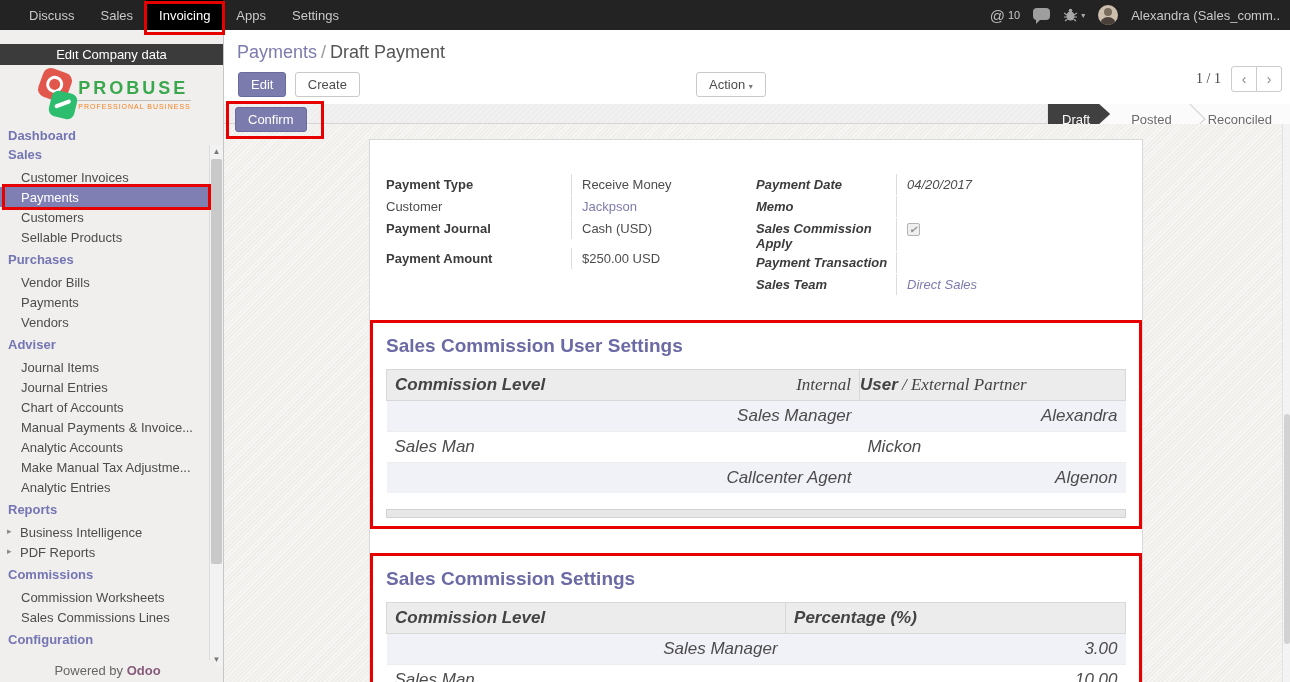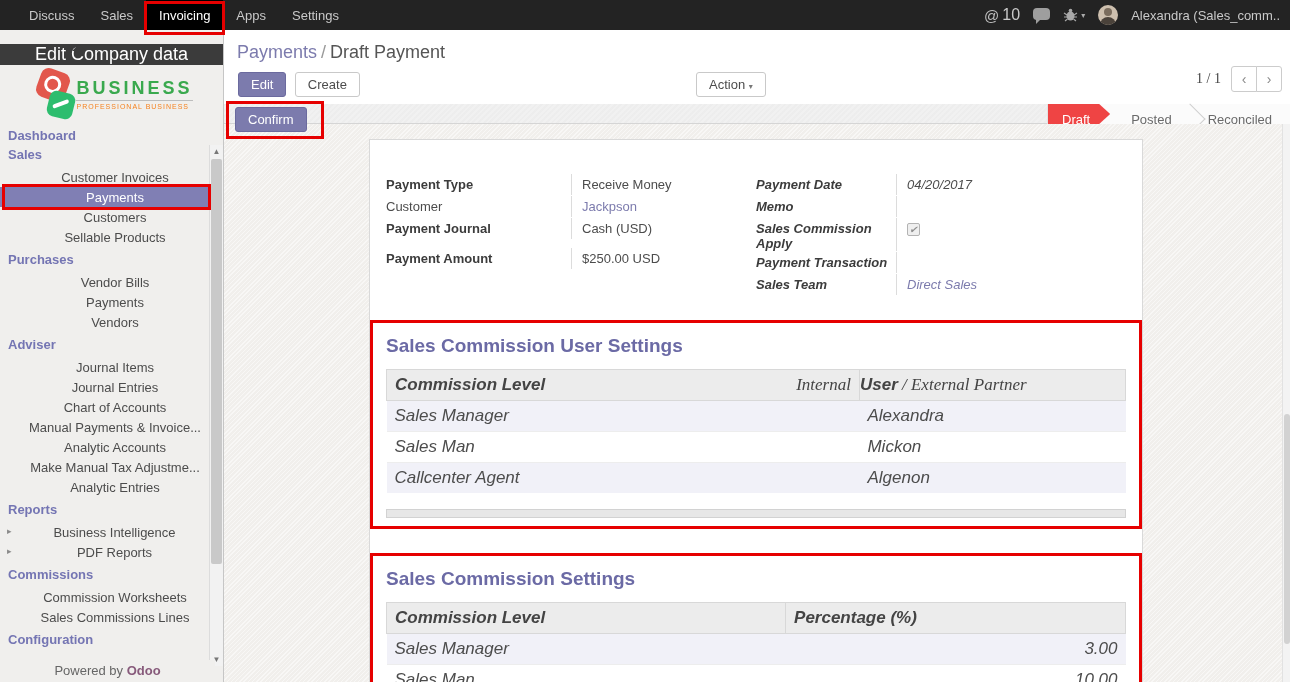--- a/index.html
+++ b/index.html
@@ -7,50 +7,50 @@
 
   
   .topbar { position:relative; height:30px; background:#232323; display:flex; align-items:stretch; color:#c9c9c9; font-size:13px; z-index:40; }
   .nav-left { display:flex; align-items:stretch; padding-left:16px; }
   .nav-item { display:flex; align-items:center; padding:0 13px; cursor:pointer; }
   .nav-item.active { background:#000; color:#fff; position:relative; }
   .nav-item.active::after { content:""; position:absolute; left:-2px; right:-2px; top:1px; bottom:-5px; border:3px solid #e60000; pointer-events:none; z-index:60; }
   .nav-right { margin-left:auto; display:flex; align-items:center; gap:13px; padding-right:10px; }
   .at-group { display:flex; align-items:center; gap:3px; }
   .at-sign { font-size:15px; color:#bdbdbd; }
-  .at-count { font-size:16px; }
+  .at-count { font-size:11px; }
   .chat-icon { position:relative; width:17px; height:12px; background:#9e9e9e; border-radius:4px; margin-top:-2px; }
   .chat-icon::after { content:""; position:absolute; left:3px; bottom:-4px; border:4px solid transparent; border-top-color:#9e9e9e; border-left-color:#9e9e9e; }
   .bug-group { display:flex; align-items:center; gap:3px; }
   .caret-down { font-size:8px; color:#aaa; }
   .avatar { width:20px; height:20px; border-radius:50%; background:#cdbfae; overflow:hidden; position:relative; }
   .avatar::before { content:""; position:absolute; top:3px; left:6px; width:8px; height:8px; border-radius:50%; background:#7a6c5d; }
   .avatar::after { content:""; position:absolute; top:12px; left:2px; width:16px; height:10px; border-radius:8px 8px 0 0; background:#4a423a; }
   .user-name { font-size:13px; color:#c9c9c9; white-space:nowrap; }
 
   
   .layout { display:flex; height:652px; }
 
   
   .sidebar { position:relative; width:224px; background:#f0efed; border-right:1px solid #c6c6c6; font-size:13px; flex:none; }
-  .sb-tooltip { position:relative; margin-top:14px; height:21px; background:#3b3b3b; color:#fff; text-align:center; line-height:21px; font-size:18px; }
+  .sb-tooltip { position:relative; margin-top:14px; height:21px; background:#3b3b3b; color:#fff; text-align:center; line-height:21px; font-size:13px; }
   .sb-tooltip::before { content:""; position:absolute; top:-7px; left:72px; border:7px solid transparent; border-bottom-color:#3b3b3b; }
   .sb-logo { height:56px; display:flex; align-items:center; justify-content:center; gap:6px; padding-top:2px; }
   .logo-icons { position:relative; width:40px; height:52px; flex:none; }
   .logo-hex-red { position:absolute; top:2px; left:8px; width:30px; height:30px; background:#e2574c; border-radius:8px; transform:rotate(20deg); }
   .logo-hex-red::after { content:""; position:absolute; top:6px; left:6px; width:11px; height:11px; border:3px solid #fff; border-radius:50%; }
   .logo-hex-red::before { content:""; position:absolute; top:19px; left:18px; width:7px; height:3px; background:#fff; transform:rotate(45deg); }
   .logo-hex-green { position:absolute; top:24px; left:18px; width:26px; height:26px; background:#2dbd6e; border-radius:7px; transform:rotate(14deg); }
   .logo-hex-green::after { content:""; position:absolute; top:10px; left:4px; width:17px; height:4px; background:#fff; transform:rotate(-35deg); border-radius:2px; }
   .logo-text { display:flex; flex-direction:column; line-height:1; }
   .logo-title { color:#3aa94e; font-weight:bold; font-size:18px; letter-spacing:3px; }
   .logo-sub { color:#f5821f; font-size:7px; letter-spacing:1px; margin-top:3px; border-top:1px solid #bdbdbd; padding-top:2px; }
   .sb-menu { padding:2px 14px 0 0; }
   .sb-heading { color:#7475b3; font-weight:bold; padding:5px 0 3px 8px; height:25px; }
-  .sb-item { color:#4c4c4c; padding:3px 0 3px 21px; height:20px; cursor:pointer; position:relative; white-space:nowrap;text-align:center; }
+  .sb-item { color:#4c4c4c; padding:3px 0 3px 21px; height:20px; cursor:pointer; position:relative; white-space:nowrap; }
   .sb-item.expandable { padding-left:20px; }
   .exp-caret { position:absolute; left:7px; top:4px; font-size:9px; color:#8a8a8a; }
   .sb-item.active { background:#807fb4; color:#fff; }
   .sb-item.active::after { content:""; position:absolute; left:2px; right:-2px; top:-3px; bottom:-3px; border:3px solid #e60000; pointer-events:none; z-index:60; }
   .sb-footer { position:absolute; bottom:1px; left:0; right:8px; text-align:center; font-size:13px; color:#666; background:#f0efed; padding:3px 0; }
   .sb-footer b { color:#875a7b; }
   .sb-scroll { position:absolute; top:115px; bottom:16px; right:0; width:14px; background:#f2f2f2; border-left:1px solid #dcdcdc; }
   .sb-scroll .arr { position:absolute; left:0; right:0; text-align:center; font-size:8px; color:#777; height:13px; line-height:13px; cursor:pointer; }
   .sb-scroll .arr.up { top:0; }
   .sb-scroll .arr.down { bottom:0; }
@@ -71,21 +71,21 @@
   .pager-btns { display:flex; }
   .pager-btn { width:26px; height:26px; background:#fff; border:1px solid #ccc; color:#888; font-size:14px; text-align:center; line-height:24px; cursor:pointer; }
   .pager-btn.prev { border-radius:3px 0 0 3px; }
   .pager-btn.next { border-radius:0 3px 3px 0; margin-left:-1px; }
 
   .statusbar { position:relative; height:20px; background:#f1f1f1; border-bottom:1px solid #d5d5d5;
     background-image:repeating-linear-gradient(135deg, rgba(0,0,0,.015) 0 2px, transparent 2px 4px); }
   .confirm-anno { position:absolute; left:2px; top:-3px; border:3px solid #e60000; padding:3px 14px 4px 6px; z-index:30; }
   .states { position:absolute; right:0; top:0; bottom:-1px; display:flex; align-items:stretch; background:#fbfbfb; border-left:1px solid #e3e3e3; font-size:13px; color:#6a6a6a; }
   .state { line-height:31px; padding:0 18px; cursor:pointer; }
-  .state.active { background:#ef4444; color:#fff; padding:0 20px 0 14px; margin-right:3px;
+  .state.active { background:#404040; color:#fff; padding:0 20px 0 14px; margin-right:3px;
     clip-path:polygon(0 0, calc(100% - 11px) 0, 100% 50%, calc(100% - 11px) 100%, 0 100%); }
   .chev { width:22px; height:22px; border-top:1px solid #cfcfcf; border-right:1px solid #cfcfcf; transform:rotate(45deg); margin:4px -11px 0 -11px; flex:none; }
 
   .main-area { position:relative; flex:1; overflow:hidden; background-color:#f1efec;
     background-image:repeating-linear-gradient(135deg, rgba(255,255,255,.5) 0 1px, transparent 1px 3px); }
   .sheet { position:absolute; left:145px; top:15px; width:774px; bottom:-4px; background:#fff; border:1px solid #d9d9d9; border-bottom:none; padding:0 16px; }
 
   
   .form { display:flex; margin-top:34px; }
   .fcol-left { width:360px; margin-right:10px; flex:none; }
@@ -100,21 +100,21 @@
   .checkbox { display:inline-block; width:13px; height:13px; border:1px solid #b3b3b3; background:#efefef; border-radius:2px; font-size:10px; line-height:12px; text-align:center; color:#8f8f8f; margin-top:2px; }
 
   
   .red-section { border:3px solid #e60000; margin:0 -16px; padding:10px 13px 8px; }
   .sec1 { margin-top:24px; }
   .sec2 { margin-top:24px; padding-bottom:14px; }
   .sec-title { color:#6b6aa5; font-size:19px; font-weight:bold; margin:2px 0 12px; }
   table.olist { width:100%; border-collapse:collapse; font-size:17px; color:#4c4c4c;font-style:italic; }
   table.olist th { background:#ececec; border:1px solid #d8d8d8; text-align:left; font-weight:bold; color:#444; padding:5px 8px; height:25px; }
   table.olist td { padding:5px 8px; height:25px; border-top:1px solid #ededed; }
-  table.olist tr.stripe td { background:#f1f1f8; }
+  table.olist tr.stripe td { background:#f1f1f8;text-align:right; }
   .serif { font-family:"Liberation Serif", serif; font-weight:normal; }
   th.col-user { border-left:1px solid #d4d4d4; padding-left:0 !important; }
   td.num, th.num-h { text-align:right; }
   .list-footer { height:9px; background:#e7e7e7; border:1px solid #d2d2d2; margin-top:16px; }
 
   
   .page-scroll { position:absolute; top:0; bottom:0; right:0; width:8px; background:#f3f3f3; border-left:1px solid #e2e2e2; z-index:45; }
   .page-thumb { position:absolute; top:290px; left:1px; width:6px; height:230px; background:#d2d2d2; border-radius:3px; }
 </style>
 </head>
@@ -150,21 +150,21 @@
 <div class="layout">
 
   <div class="sidebar">
     <div class="sb-tooltip">Edit Company data</div>
     <div class="sb-logo">
       <div class="logo-icons">
         <div class="logo-hex-red"></div>
         <div class="logo-hex-green"></div>
       </div>
       <div class="logo-text">
-        <span class="logo-title">BUSINESS</span>
+        <span class="logo-title">PROBUSE</span>
         <span class="logo-sub">PROFESSIONAL BUSINESS</span>
       </div>
     </div>
     <div class="sb-menu">
       <div class="sb-heading">Dashboard</div>
       <div class="sb-heading" style="margin-top:-6px">Sales</div>
       <div class="sb-item">Customer Invoices</div>
       <div class="sb-item active">Payments</div>
       <div class="sb-item">Customers</div>
       <div class="sb-item">Sellable Products</div>

